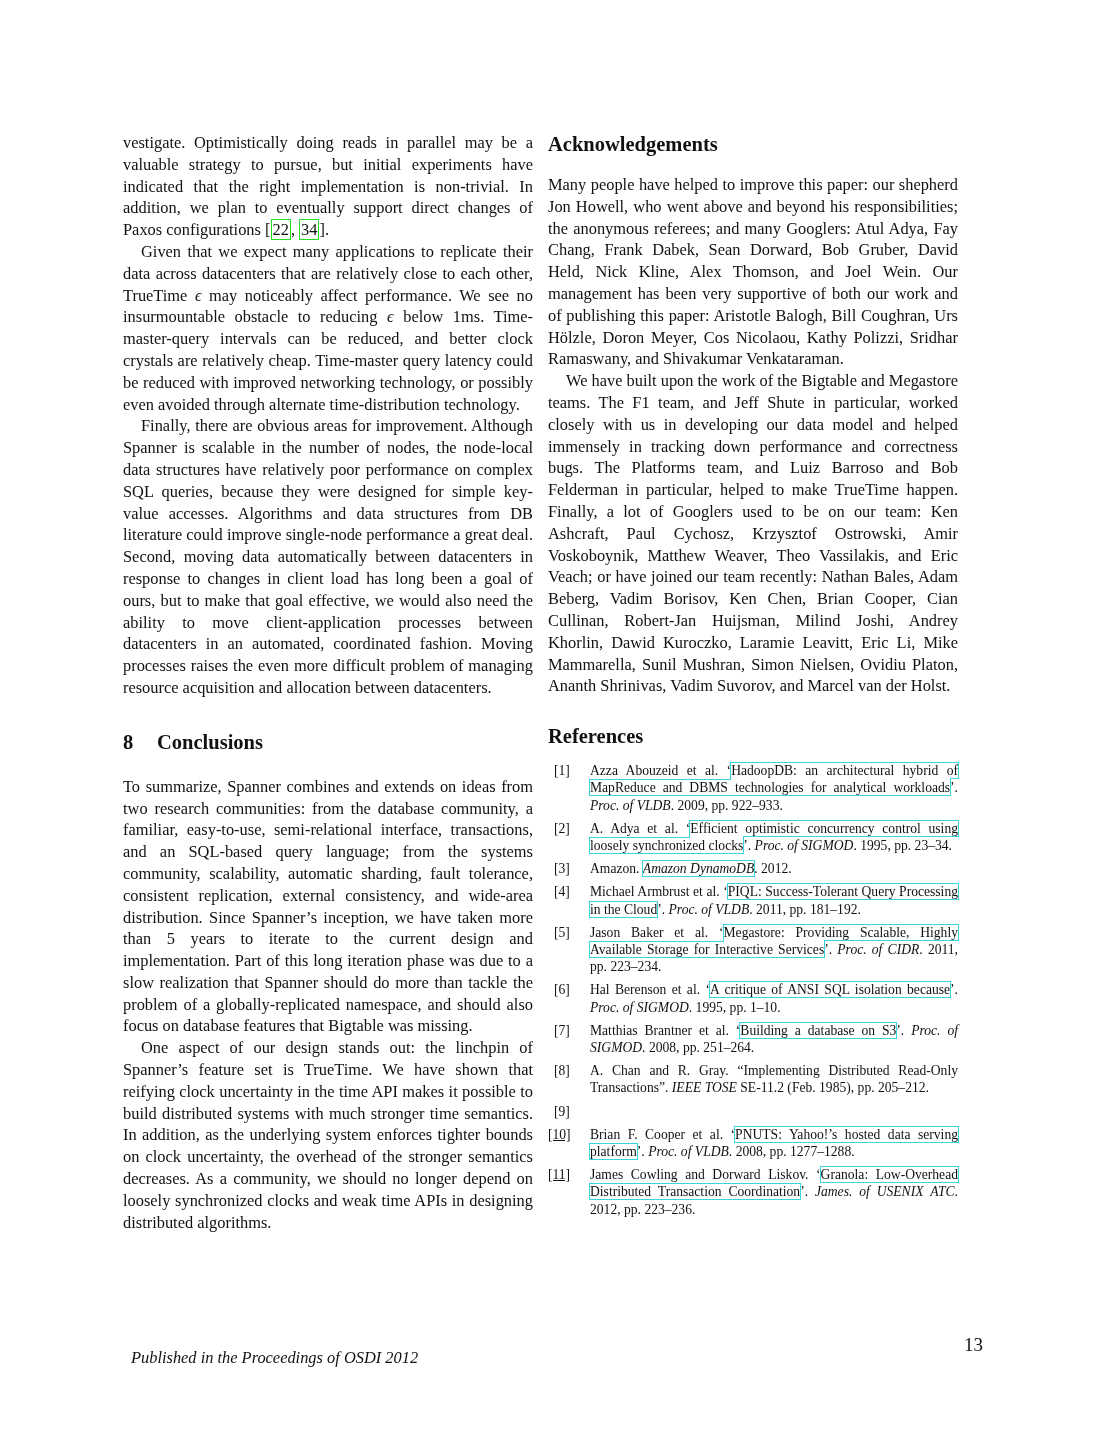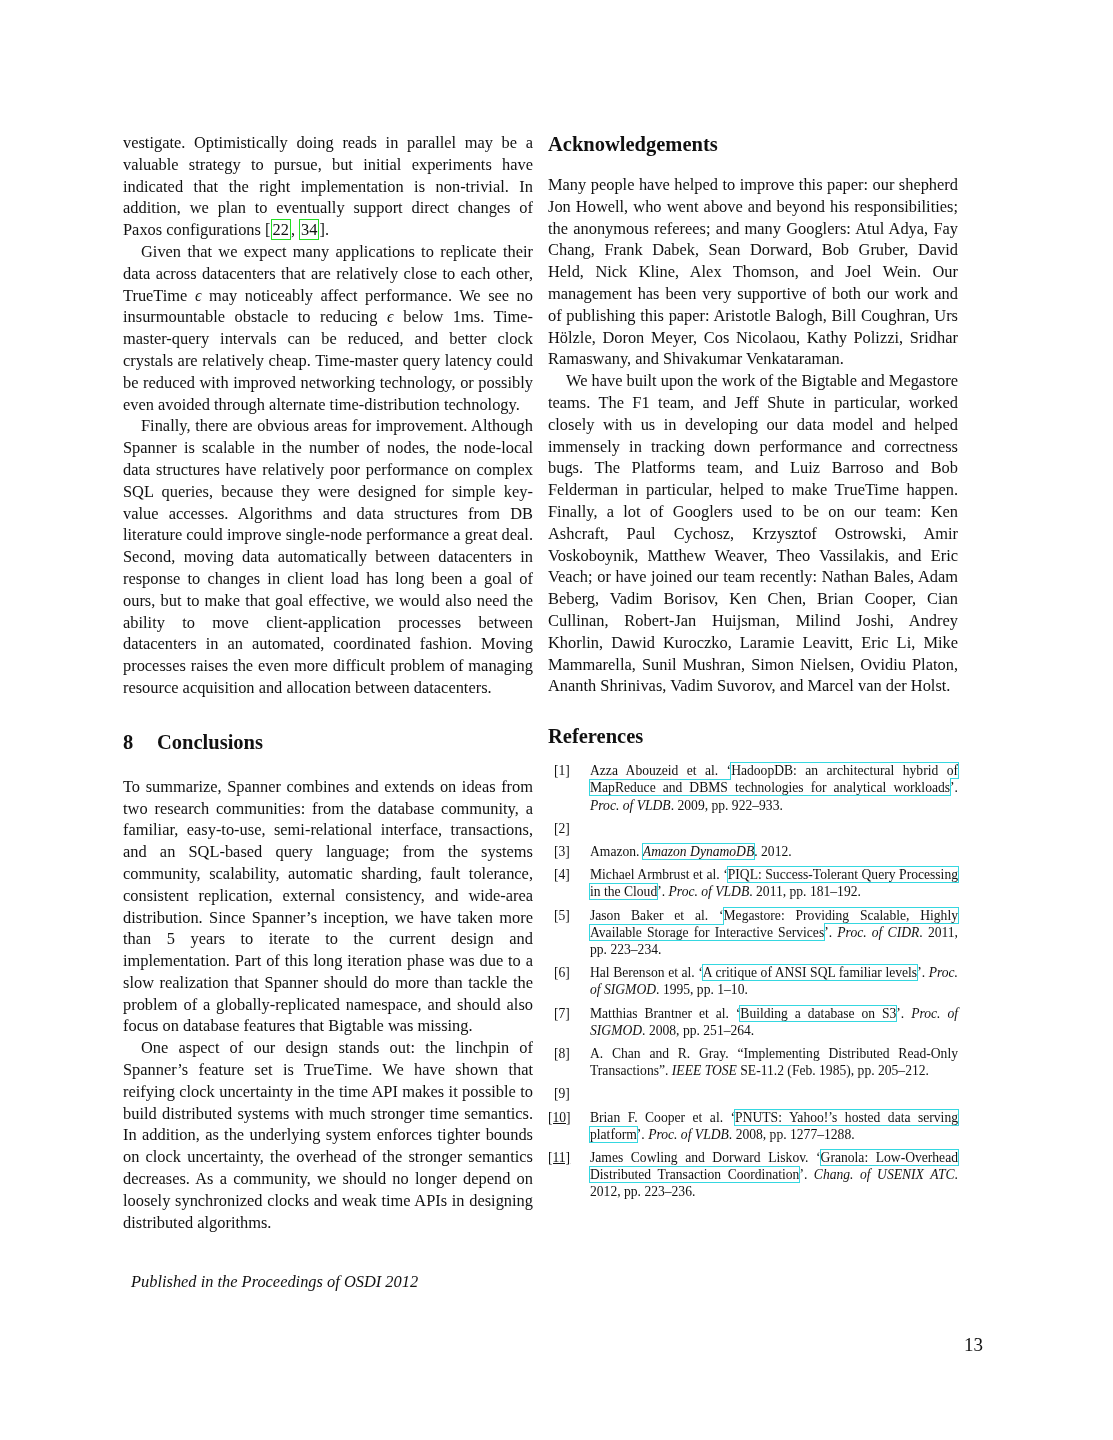--- a/index.html
+++ b/index.html
@@ -13,21 +13,21 @@
   h2.sec { font-size: 20.5px; font-weight: bold; margin: 0; line-height: 24px; }
   h2.sec .num { display: inline-block; width: 34px; }
   .cite-green { border: 1.5px solid #22dd22; padding: 0 1px; }
   .link-cyan { outline: 1.6px solid #35d7e0; outline-offset: 0px; }
   .refs { margin-top: 14px; }
   .ref { display: flex; font-size: 13.6px; line-height: 17.2px; margin-bottom: 6px; }
   .ref .lbl { width: 42px; flex: none; text-align: left; padding-left: 6px; box-sizing: border-box; }
   .ref .txt { flex: 1; text-align: justify; }
   .ref .lbl.wide { padding-left: 0; text-decoration: underline; }
   i { font-style: italic; }
-  .footer { position: absolute; top: 1272px; left: 131px; font-size: 16.4px; font-style: italic; }
+  .footer { position: absolute; top: 1348px; left: 131px; font-size: 16.4px; font-style: italic; }
   .pagenum { position: absolute; top: 1334px; left: 964px; font-size: 19px; }
 </style>
 </head>
 <body>
 
 <div class="col col-left">
   <p class="body"><span>vestigate. Optimistically doing reads in parallel may be a valuable strategy to pursue, but initial experiments have indicated that the right implementation is non-trivial. In addition, we plan to eventually support direct changes of Paxos configurations [</span><a class="cite-green">22</a><span>, </span><a class="cite-green">34</a><span>].</span></p>
 
   <p class="body indent"><span>Given that we expect many applications to replicate their data across datacenters that are relatively close to each other, TrueTime </span><i>ϵ</i><span> may noticeably affect performance. We see no insurmountable obstacle to reducing </span><i>ϵ</i><span> below 1ms. Time-master-query intervals can be reduced, and better clock crystals are relatively cheap. Time-master query latency could be reduced with improved networking technology, or possibly even avoided through alternate time-distribution technology.</span></p>
 
@@ -46,53 +46,54 @@
 
   <h2 class="sec" style="margin-top:27px;">References</h2>
 
   <div class="refs" id="refs">
       <div class="ref">
         <span class="lbl">[1]</span>
         <span class="txt"><span>Azza Abouzeid et al. ‘</span><a class="link-cyan">HadoopDB: an architectural hybrid of MapReduce and DBMS technologies for analytical workloads</a><span>’. </span><i>Proc. of VLDB</i><span>. 2009, pp. 922–933.</span></span>
       </div>
       <div class="ref">
         <span class="lbl">[2]</span>
+        <span class="txt"><span>A. Adya et al. ‘</span><a class="link-cyan">Efficient optimistic concurrency control using loosely synchronized clocks</a><span>’. </span><i>Proc. of SIGMOD</i><span>. 1995, pp. 23–34.</span></span>
       </div>
       <div class="ref">
         <span class="lbl">[3]</span>
         <span class="txt"><span>Amazon. </span><a class="link-cyan" style="font-style: italic;">Amazon DynamoDB</a><span>. </span><span>2012.</span></span>
       </div>
       <div class="ref">
         <span class="lbl">[4]</span>
         <span class="txt"><span>Michael Armbrust et al. ‘</span><a class="link-cyan">PIQL: Success-Tolerant Query Processing in the Cloud</a><span>’. </span><i>Proc. of VLDB</i><span>. 2011, pp. 181–192.</span></span>
       </div>
       <div class="ref">
         <span class="lbl">[5]</span>
         <span class="txt"><span>Jason Baker et al. ‘</span><a class="link-cyan">Megastore: Providing Scalable, Highly Available Storage for Interactive Services</a><span>’. </span><i>Proc. of CIDR</i><span>. 2011, pp. 223–234.</span></span>
       </div>
       <div class="ref">
         <span class="lbl">[6]</span>
-        <span class="txt"><span>Hal Berenson et al. ‘</span><a class="link-cyan">A critique of ANSI SQL familiar levels</a><span>’. </span><i>Proc. of SIGMOD</i><span>. 1995, pp. 1–10.</span></span>
+        <span class="txt"><span>Hal Berenson et al. ‘</span><a class="link-cyan">A critique of ANSI SQL isolation because</a><span>’. </span><i>Proc. of SIGMOD</i><span>. 1995, pp. 1–10.</span></span>
       </div>
       <div class="ref">
         <span class="lbl">[7]</span>
         <span class="txt"><span>Matthias Brantner et al. ‘</span><a class="link-cyan">Building a database on S3</a><span>’. </span><i>Proc. of SIGMOD</i><span>. 2008, pp. 251–264.</span></span>
       </div>
       <div class="ref">
         <span class="lbl">[8]</span>
         <span class="txt"><span>A. Chan and R. Gray. “Implementing Distributed Read-Only Transactions”. </span><i>IEEE TOSE</i><span> SE-11.2 (Feb. 1985), pp. 205–212.</span></span>
       </div>
       <div class="ref">
         <span class="lbl">[9]</span>
       </div>
       <div class="ref">
         <span class="lbl wide">[10]</span>
         <span class="txt"><span>Brian F. Cooper et al. ‘</span><a class="link-cyan">PNUTS: Yahoo!’s hosted data serving platform</a><span>’. </span><i>Proc. of VLDB</i><span>. 2008, pp. 1277–1288.</span></span>
       </div>
       <div class="ref">
         <span class="lbl wide">[11]</span>
-        <span class="txt"><span>James Cowling and Dorward Liskov. ‘</span><a class="link-cyan">Granola: Low-Overhead Distributed Transaction Coordination</a><span>’. </span><i>Chang. of USENIX ATC</i><span>. 2012, pp. 223–236.</span></span>
+        <span class="txt"><span>James Cowling and Dorward Liskov. ‘</span><a class="link-cyan">Granola: Low-Overhead Distributed Transaction Coordination</a><span>’. </span><i>James. of USENIX ATC</i><span>. 2012, pp. 223–236.</span></span>
       </div>
     </div>
 </div>
 
 <div class="footer">Published in the Proceedings of OSDI 2012</div>
 <div class="pagenum">13</div>
 
 </body></html>

